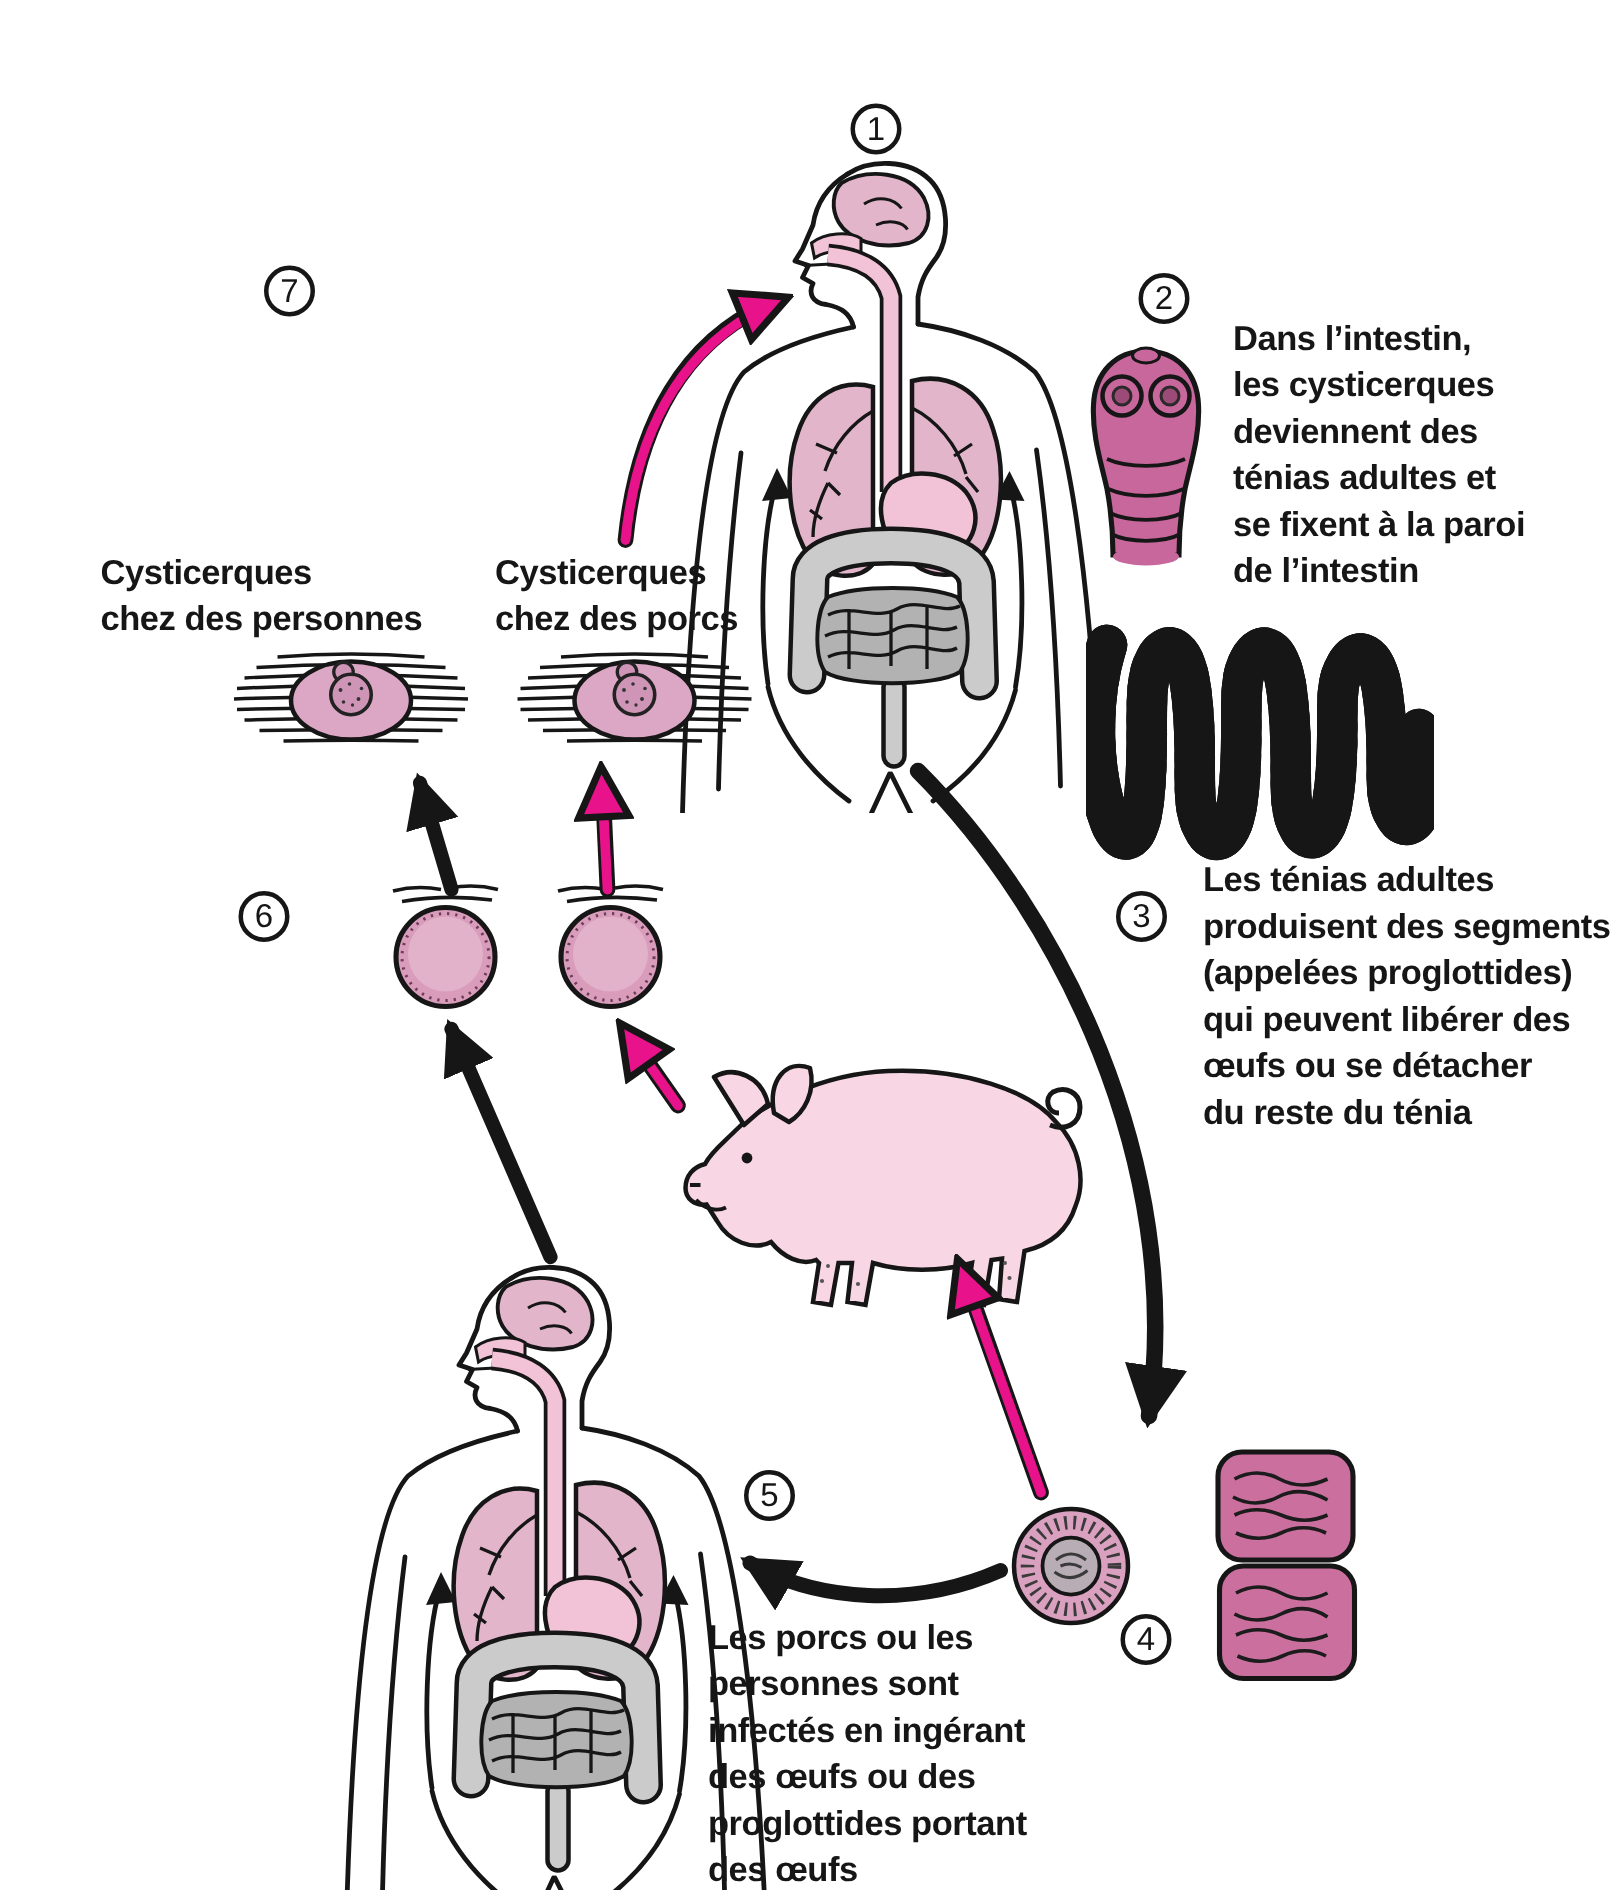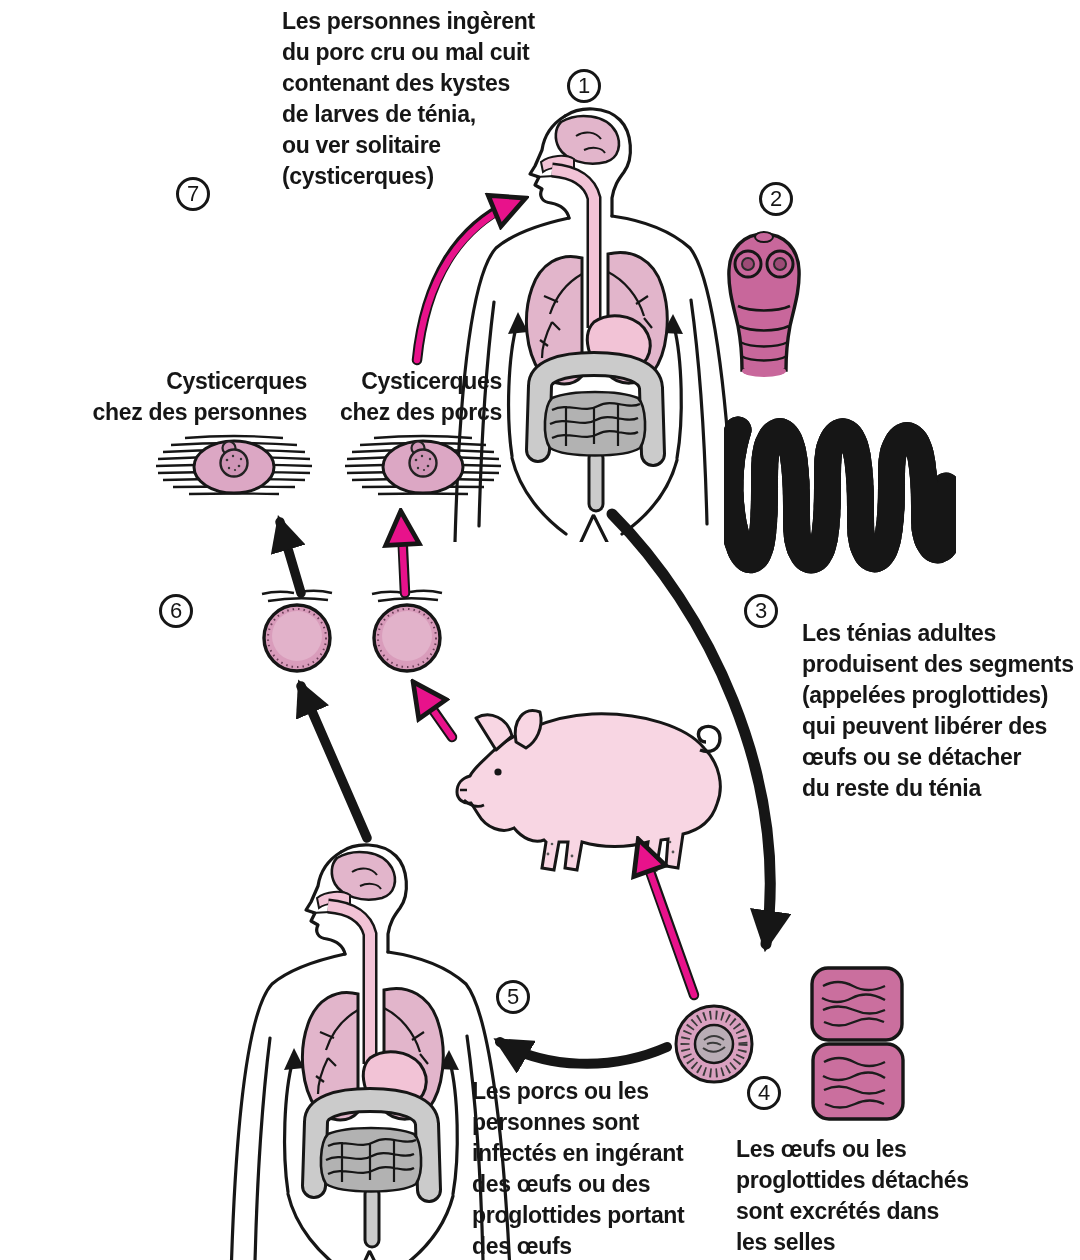--- a/index.html
+++ b/index.html
@@ -1,21 +1,21 @@
 <!DOCTYPE html>
 <html><head>
 <meta charset="utf-8">
 <style>
   html,body{margin:0;padding:0;background:#fff;}
   .canvas{position:relative;width:1080px;height:1260px;background:#fff;overflow:hidden;
           font-family:"Liberation Sans",sans-serif;}
   .abs{position:absolute;}
   .txt{position:absolute;white-space:pre-line;color:#161616;
        font:700 23px/31px "Liberation Sans",sans-serif;letter-spacing:-0.3px;}
-  .txt.center{text-align:right;}
+  .txt.center{text-align:left;}
   .step{position:absolute;width:34px;height:34px;box-sizing:border-box;border:3px solid #161616;
         border-radius:50%;background:#fff;display:flex;align-items:center;justify-content:center;
         font:500 22px "Liberation Sans",sans-serif;color:#161616;}
   svg{display:block;overflow:visible;}
 </style>
 </head>
 <body>
 
 <div class="canvas">
 
@@ -232,36 +232,32 @@
   <div class="step" style="left:496px;top:980px">
       <span>5</span>
     </div>
   <div class="step" style="left:159px;top:594px">
       <span>6</span>
     </div>
   <div class="step" style="left:176px;top:177px">
       <span>7</span>
     </div>
 
-  <div class="txt" style="left:282px;top:6px">Les personnes ingèrent
-du porc cru ou mal cuit
-contenant des kystes
-de larves de ténia,
-ou ver solitaire
-(cysticerques)</div>
-  <div class="txt" style="left:802px;top:618px">Les ténias adultes
+  <div class="txt" style="left:822px;top:210px">Dans l’intestin,
+les cysticerques
+deviennent des
+ténias adultes et
+se fixent à la paroi
+de l’intestin</div>
+  <div class="txt" style="left:802px;top:571px">Les ténias adultes
 produisent des segments
 (appelées proglottides)
 qui peuvent libérer des
 œufs ou se détacher
 du reste du ténia</div>
-  <div class="txt" style="left:736px;top:1134px">Les œufs ou les
-proglottides détachés
-sont excrétés dans
-les selles</div>
   <div class="txt" style="left:472px;top:1076px">Les porcs ou les
 personnes sont
 infectés en ingérant
 des œufs ou des
 proglottides portant
 des œufs</div>
 
   <div class="txt center" style="left:67px;top:366px;width:240px">Cysticerques
 chez des personnes</div>
   <div class="txt center" style="left:330px;top:366px;width:172px">Cysticerques

